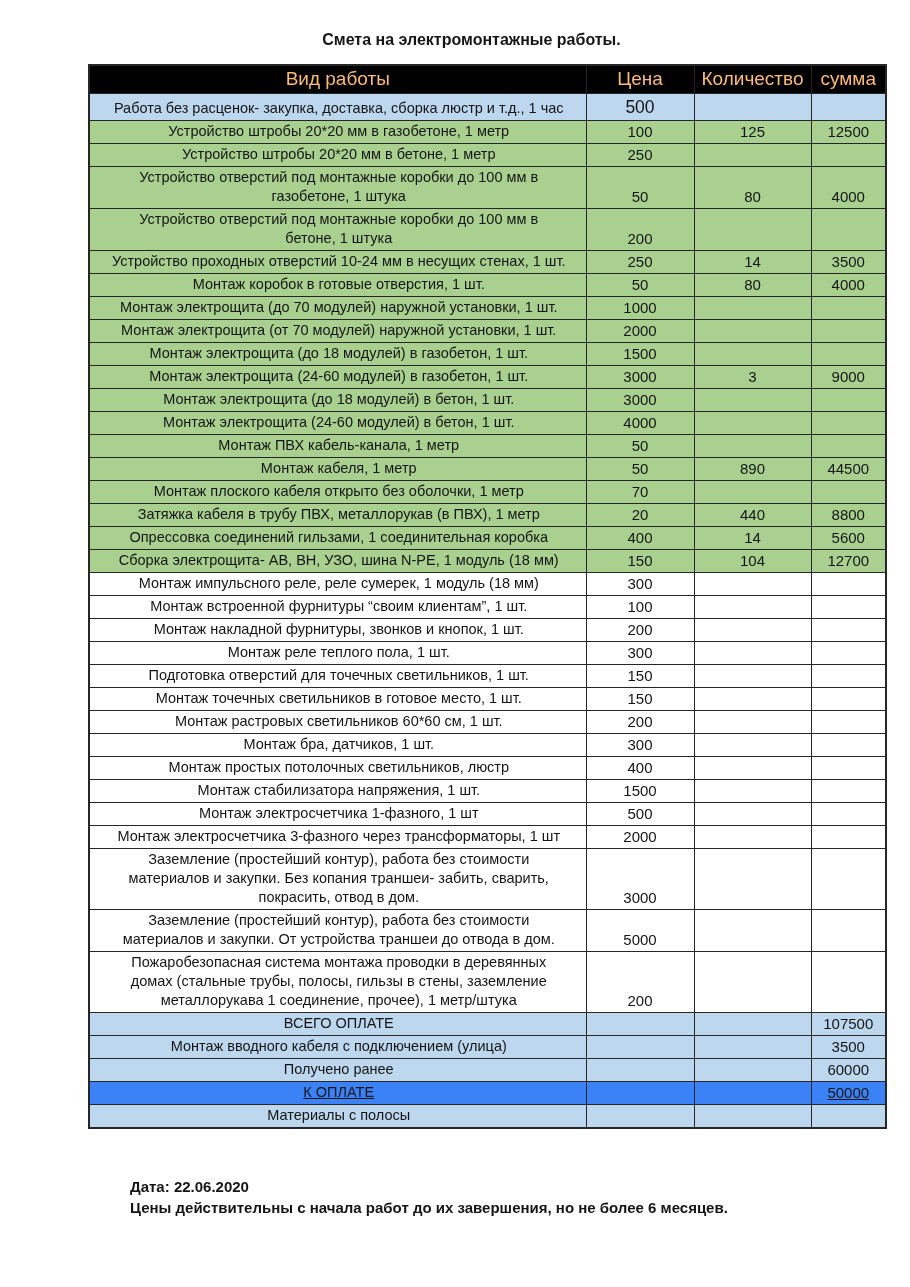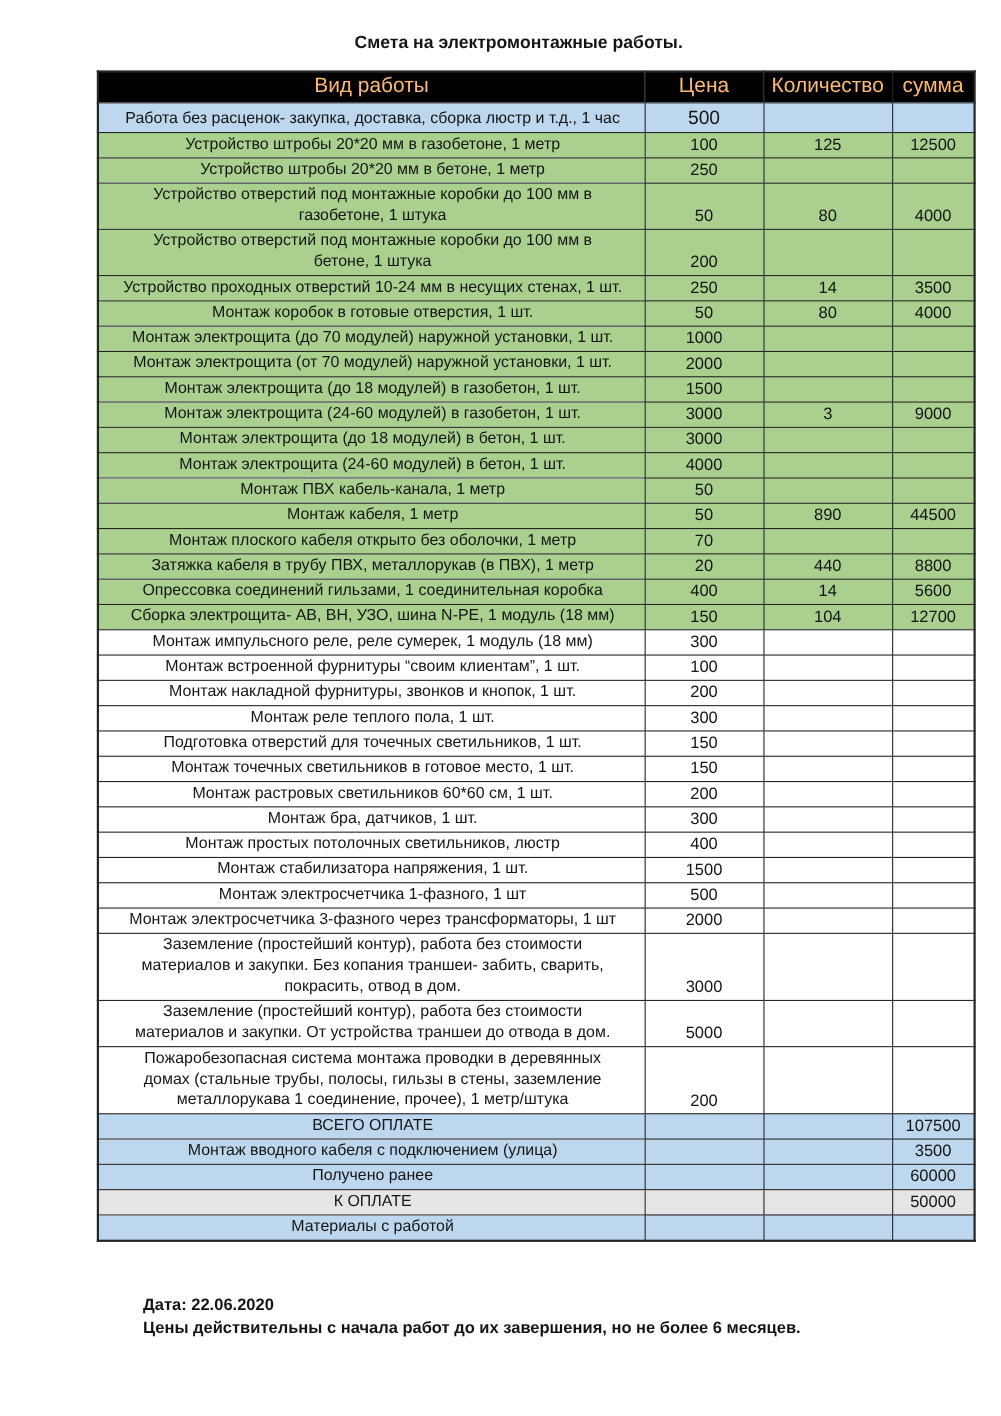--- a/index.html
+++ b/index.html
@@ -46,21 +46,21 @@
   }
   td.work {
     text-align:center;
     padding-left:6px;
     white-space:pre;
     overflow:hidden;
   }
   td.num { text-align:center; font-size:15px; }
   tr.bg-green  td { background:#A9D08E; }
   tr.bg-blue   td { background:#BDD7EE; }
-  tr.bg-yellow td { background:#e5e5e5; }
+  tr.bg-yellow td { background:#3b82f6;text-decoration:underline; }
   tr.bg-white  td { background:#ffffff; }
   tr.first-row td { height:27px; }
   td.big-price { font-size:17.5px; line-height:22px; }
   .footer {
     margin:48px 0 0 130px;
     font-weight:bold;
     font-size:15px;
   }
   .footer .f-line { line-height:20px; }
   .footer .f-date { margin-bottom:1px; }
@@ -355,21 +355,21 @@
   </tr>
 
   <tr class="bg-yellow">
     <td class="work">К ОПЛАТЕ</td>
     <td class="num"></td>
     <td class="num"></td>
     <td class="num">50000</td>
   </tr>
 
   <tr class="bg-blue">
-    <td class="work">Материалы с работой</td>
+    <td class="work">Материалы с полосы</td>
     <td class="num"></td>
     <td class="num"></td>
     <td class="num"></td>
   </tr>
 </tbody>
 </table>
 
 <div class="footer">
   <div class="f-line f-date">Дата: 22.06.2020</div>
   <div class="f-line">Цены действительны с начала работ до их завершения, но не более 6 месяцев.</div>

